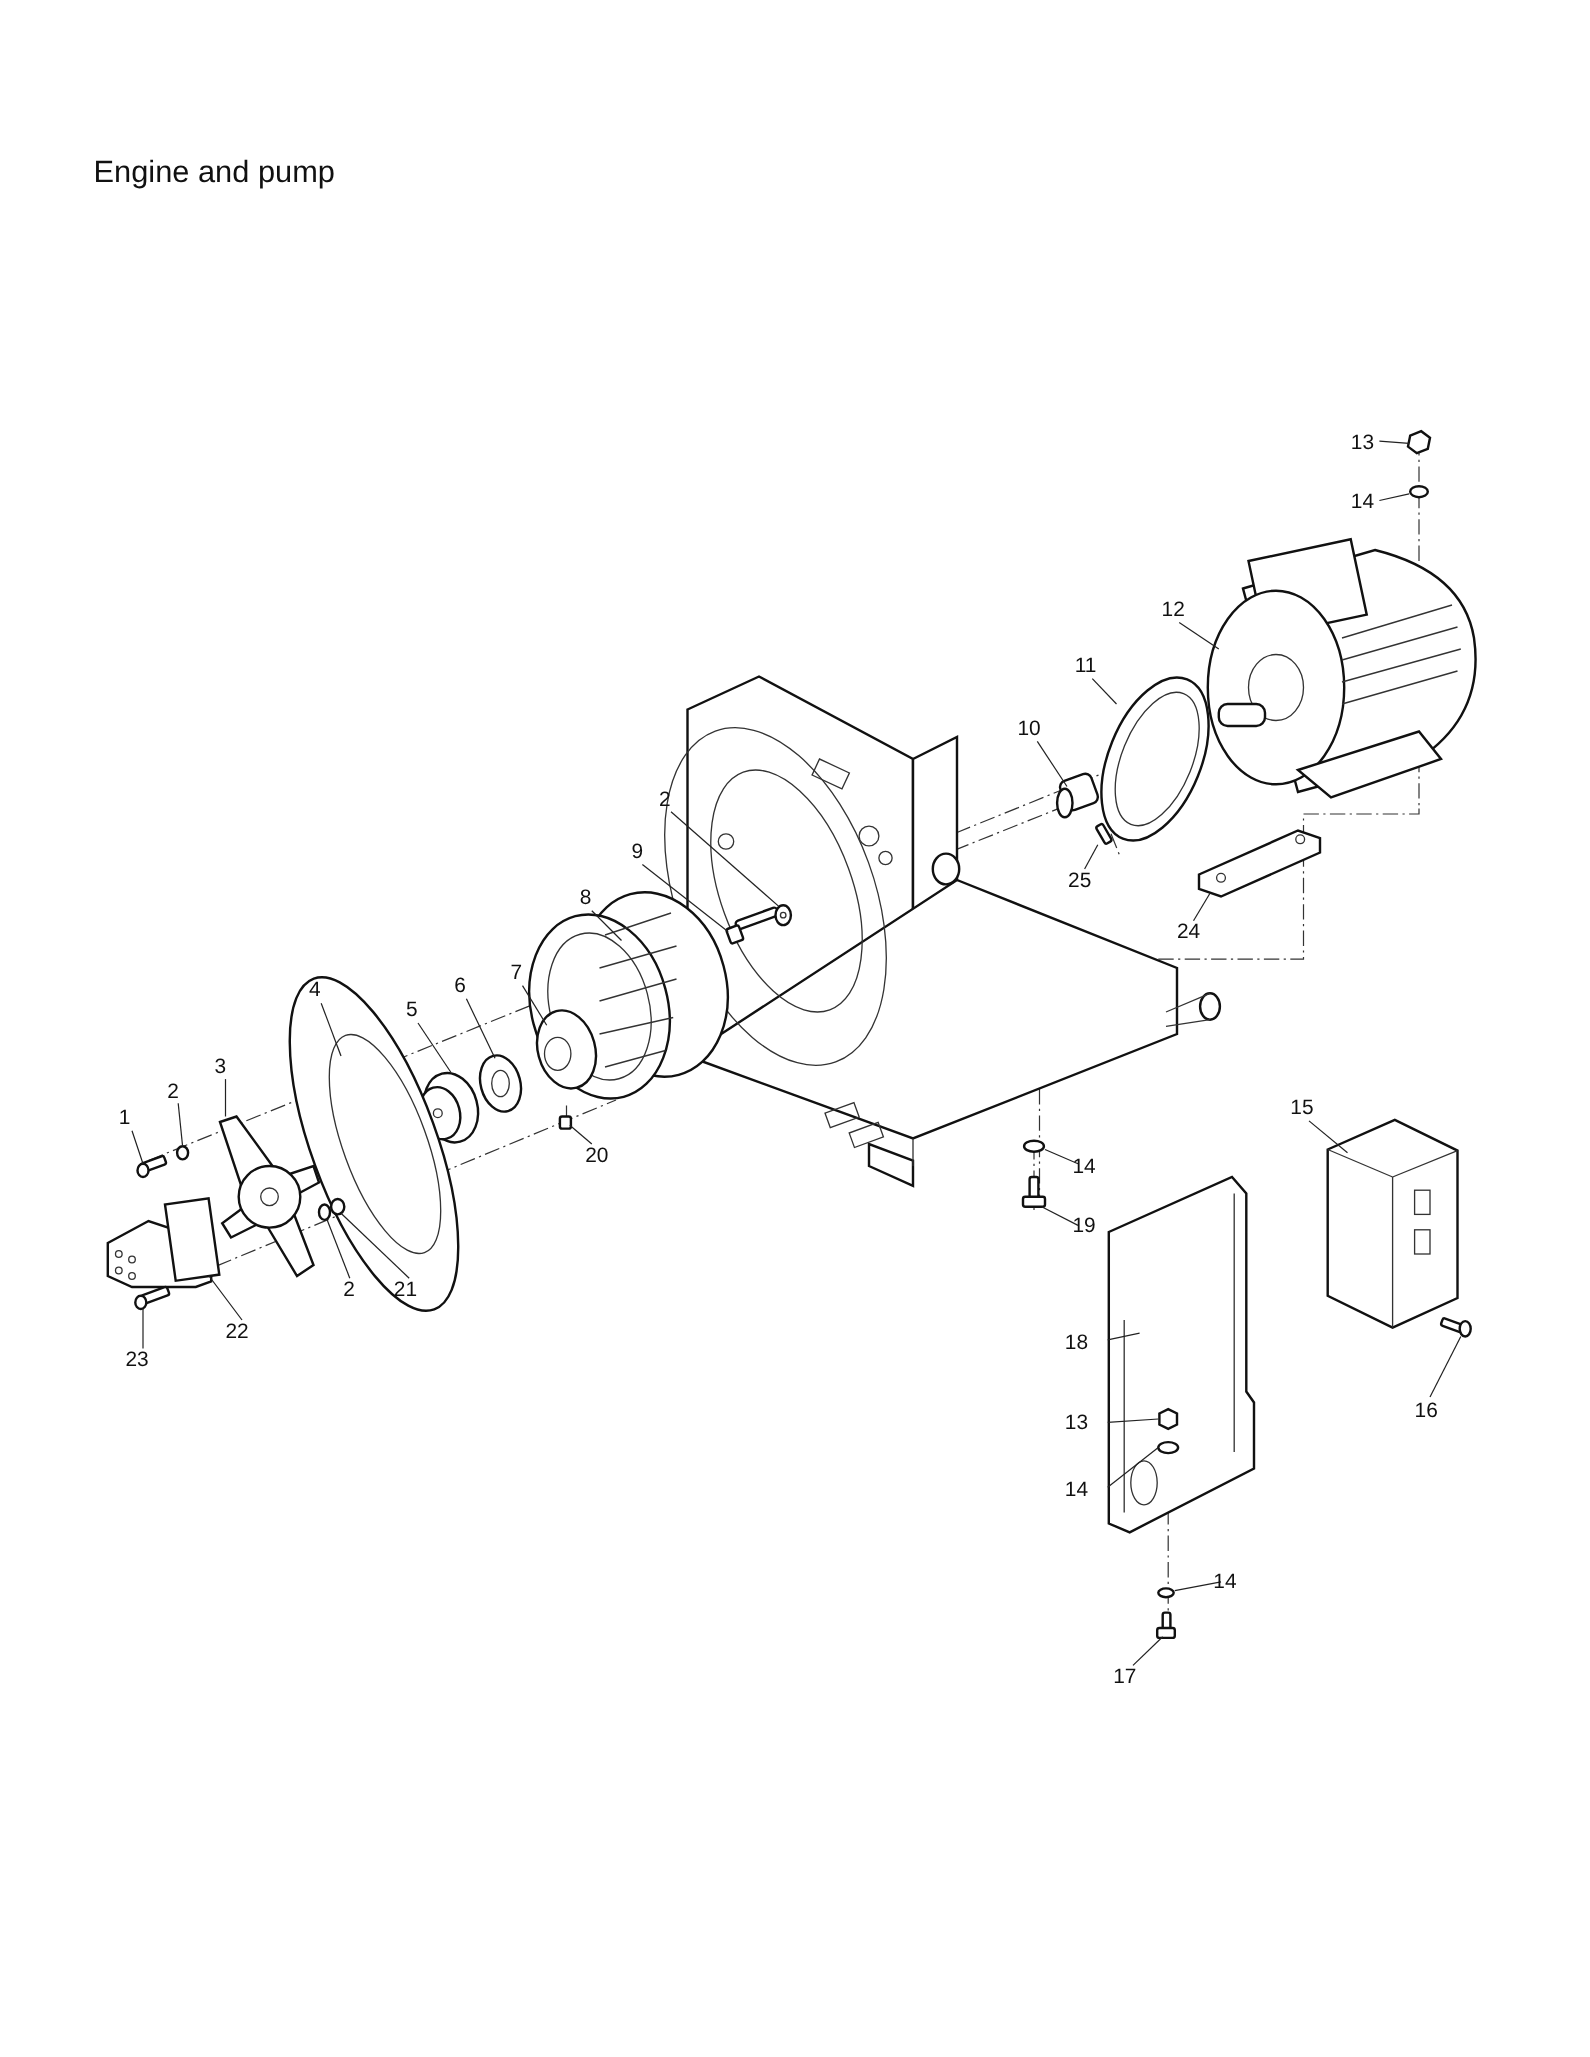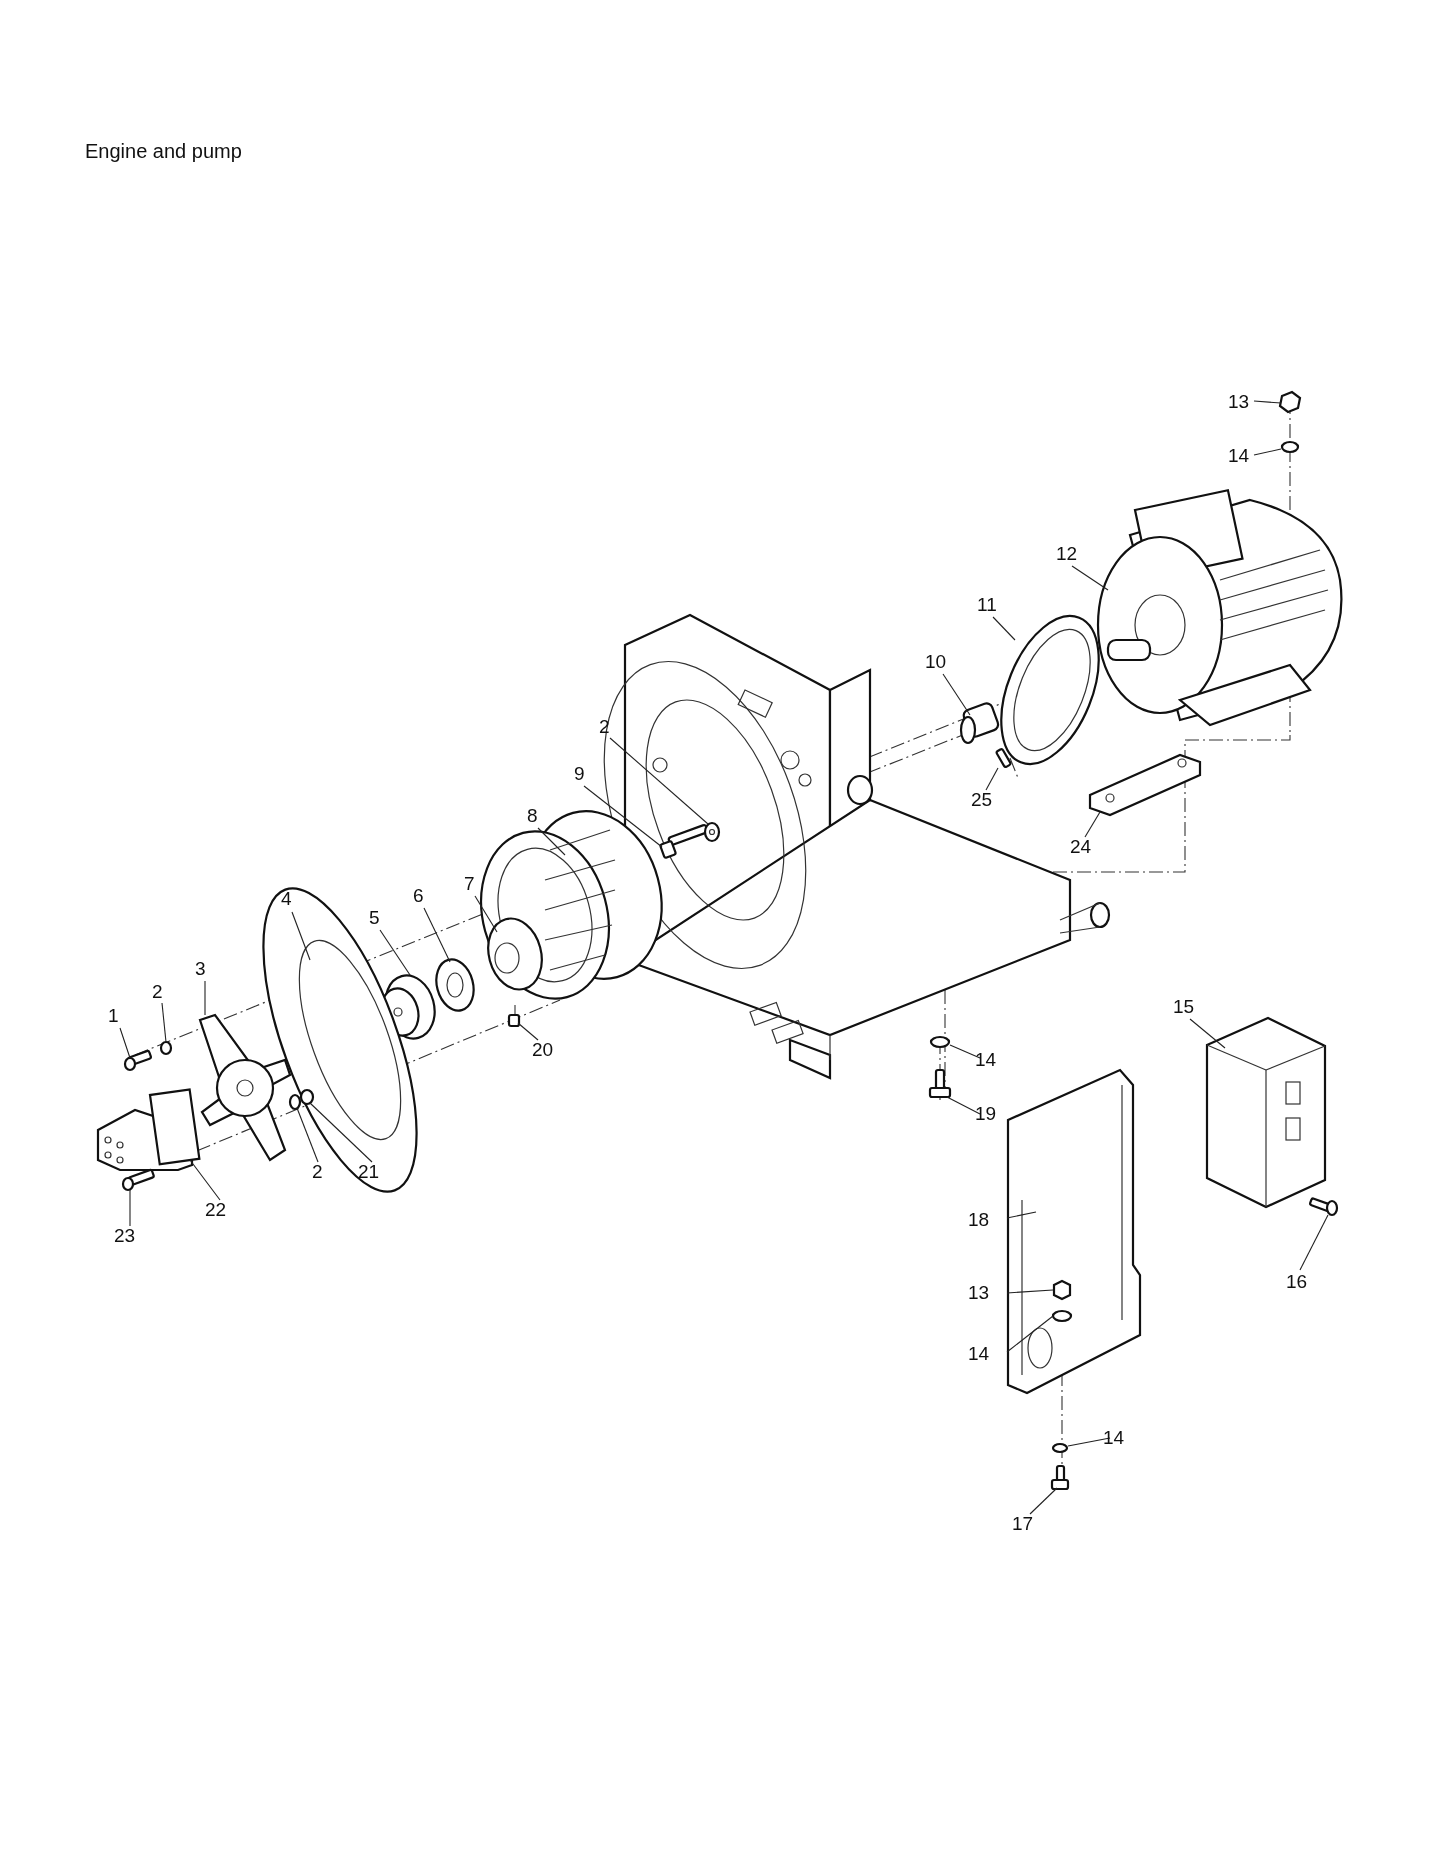--- a/index.html
+++ b/index.html
@@ -1,17 +1,17 @@
 <!DOCTYPE html>
 <html><head>
 <meta charset="utf-8">
 <style>
   html, body { margin: 0; padding: 0; background: #ffffff; }
   body { width: 1445px; height: 1870px; position: relative; overflow: hidden; font-family: "Liberation Sans", sans-serif; }
-  .title { position: absolute; left: 85px; top: 140px; font-size: 20px; color: #111; }
+  .title { position: absolute; left: 85px; top: 140px; font-size: 28px; color: #111; }
   svg.diagram { position: absolute; left: 0; top: 0; }
   .lbl { font-family: "Liberation Sans", sans-serif; font-size: 19px; fill: #111; }
   .part { fill: #fff; stroke: #111; stroke-width: 2.2; }
   .thin { fill: none; stroke: #333; stroke-width: 1.2; }
   .lead { stroke: #222; stroke-width: 1.1; fill: none; }
   .axis { stroke: #333; stroke-width: 1.1; fill: none; stroke-dasharray: 14 4 2 4; }
 </style>
 </head>
 <body>
 

